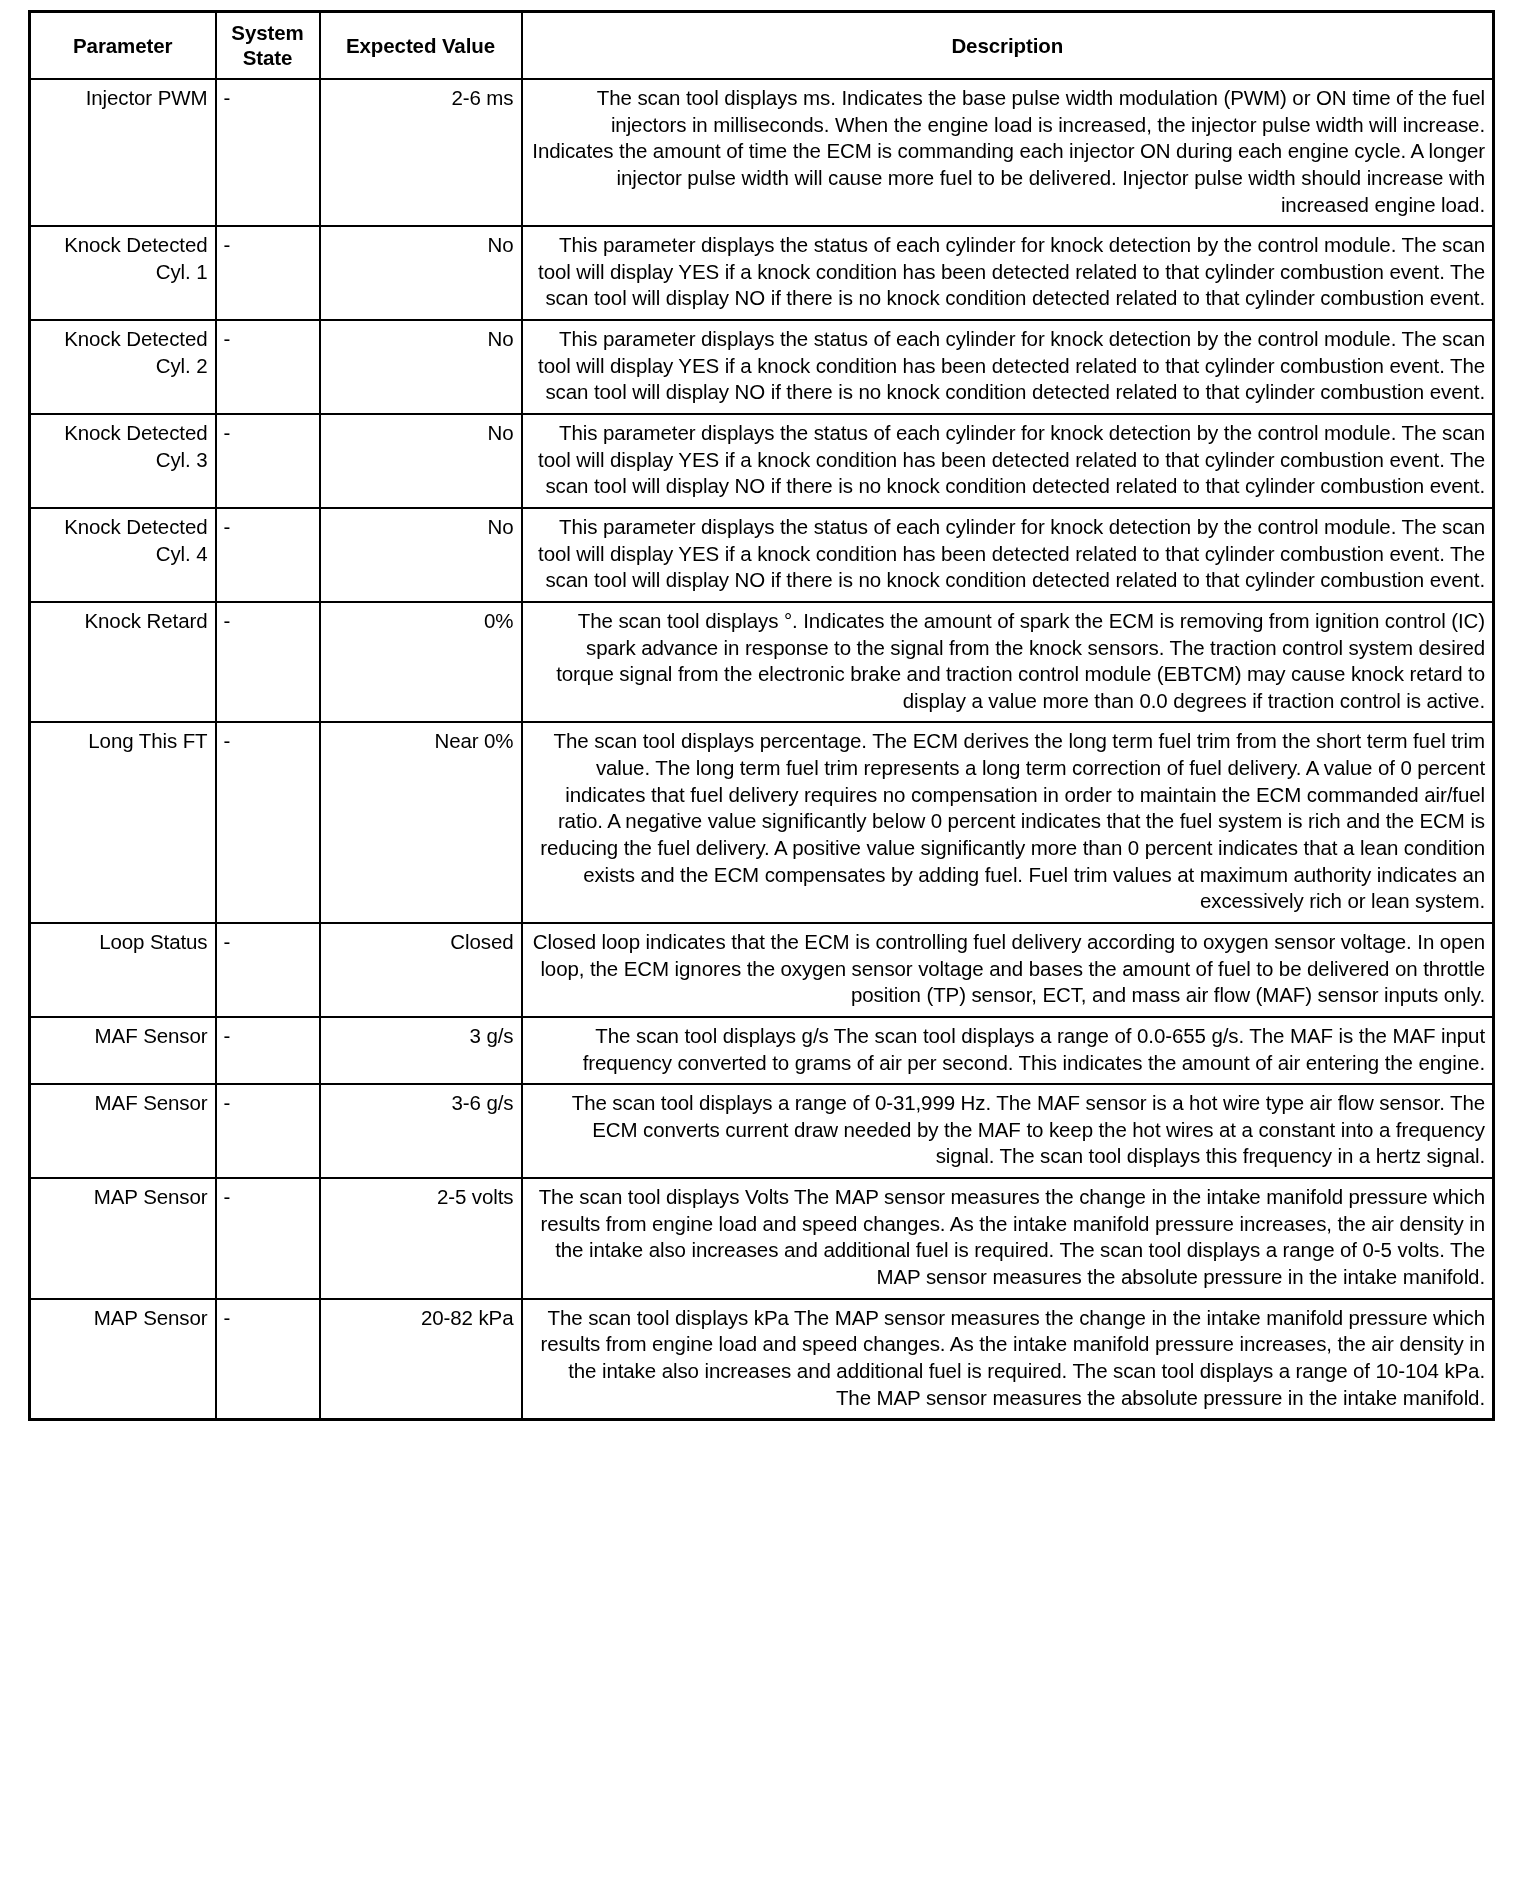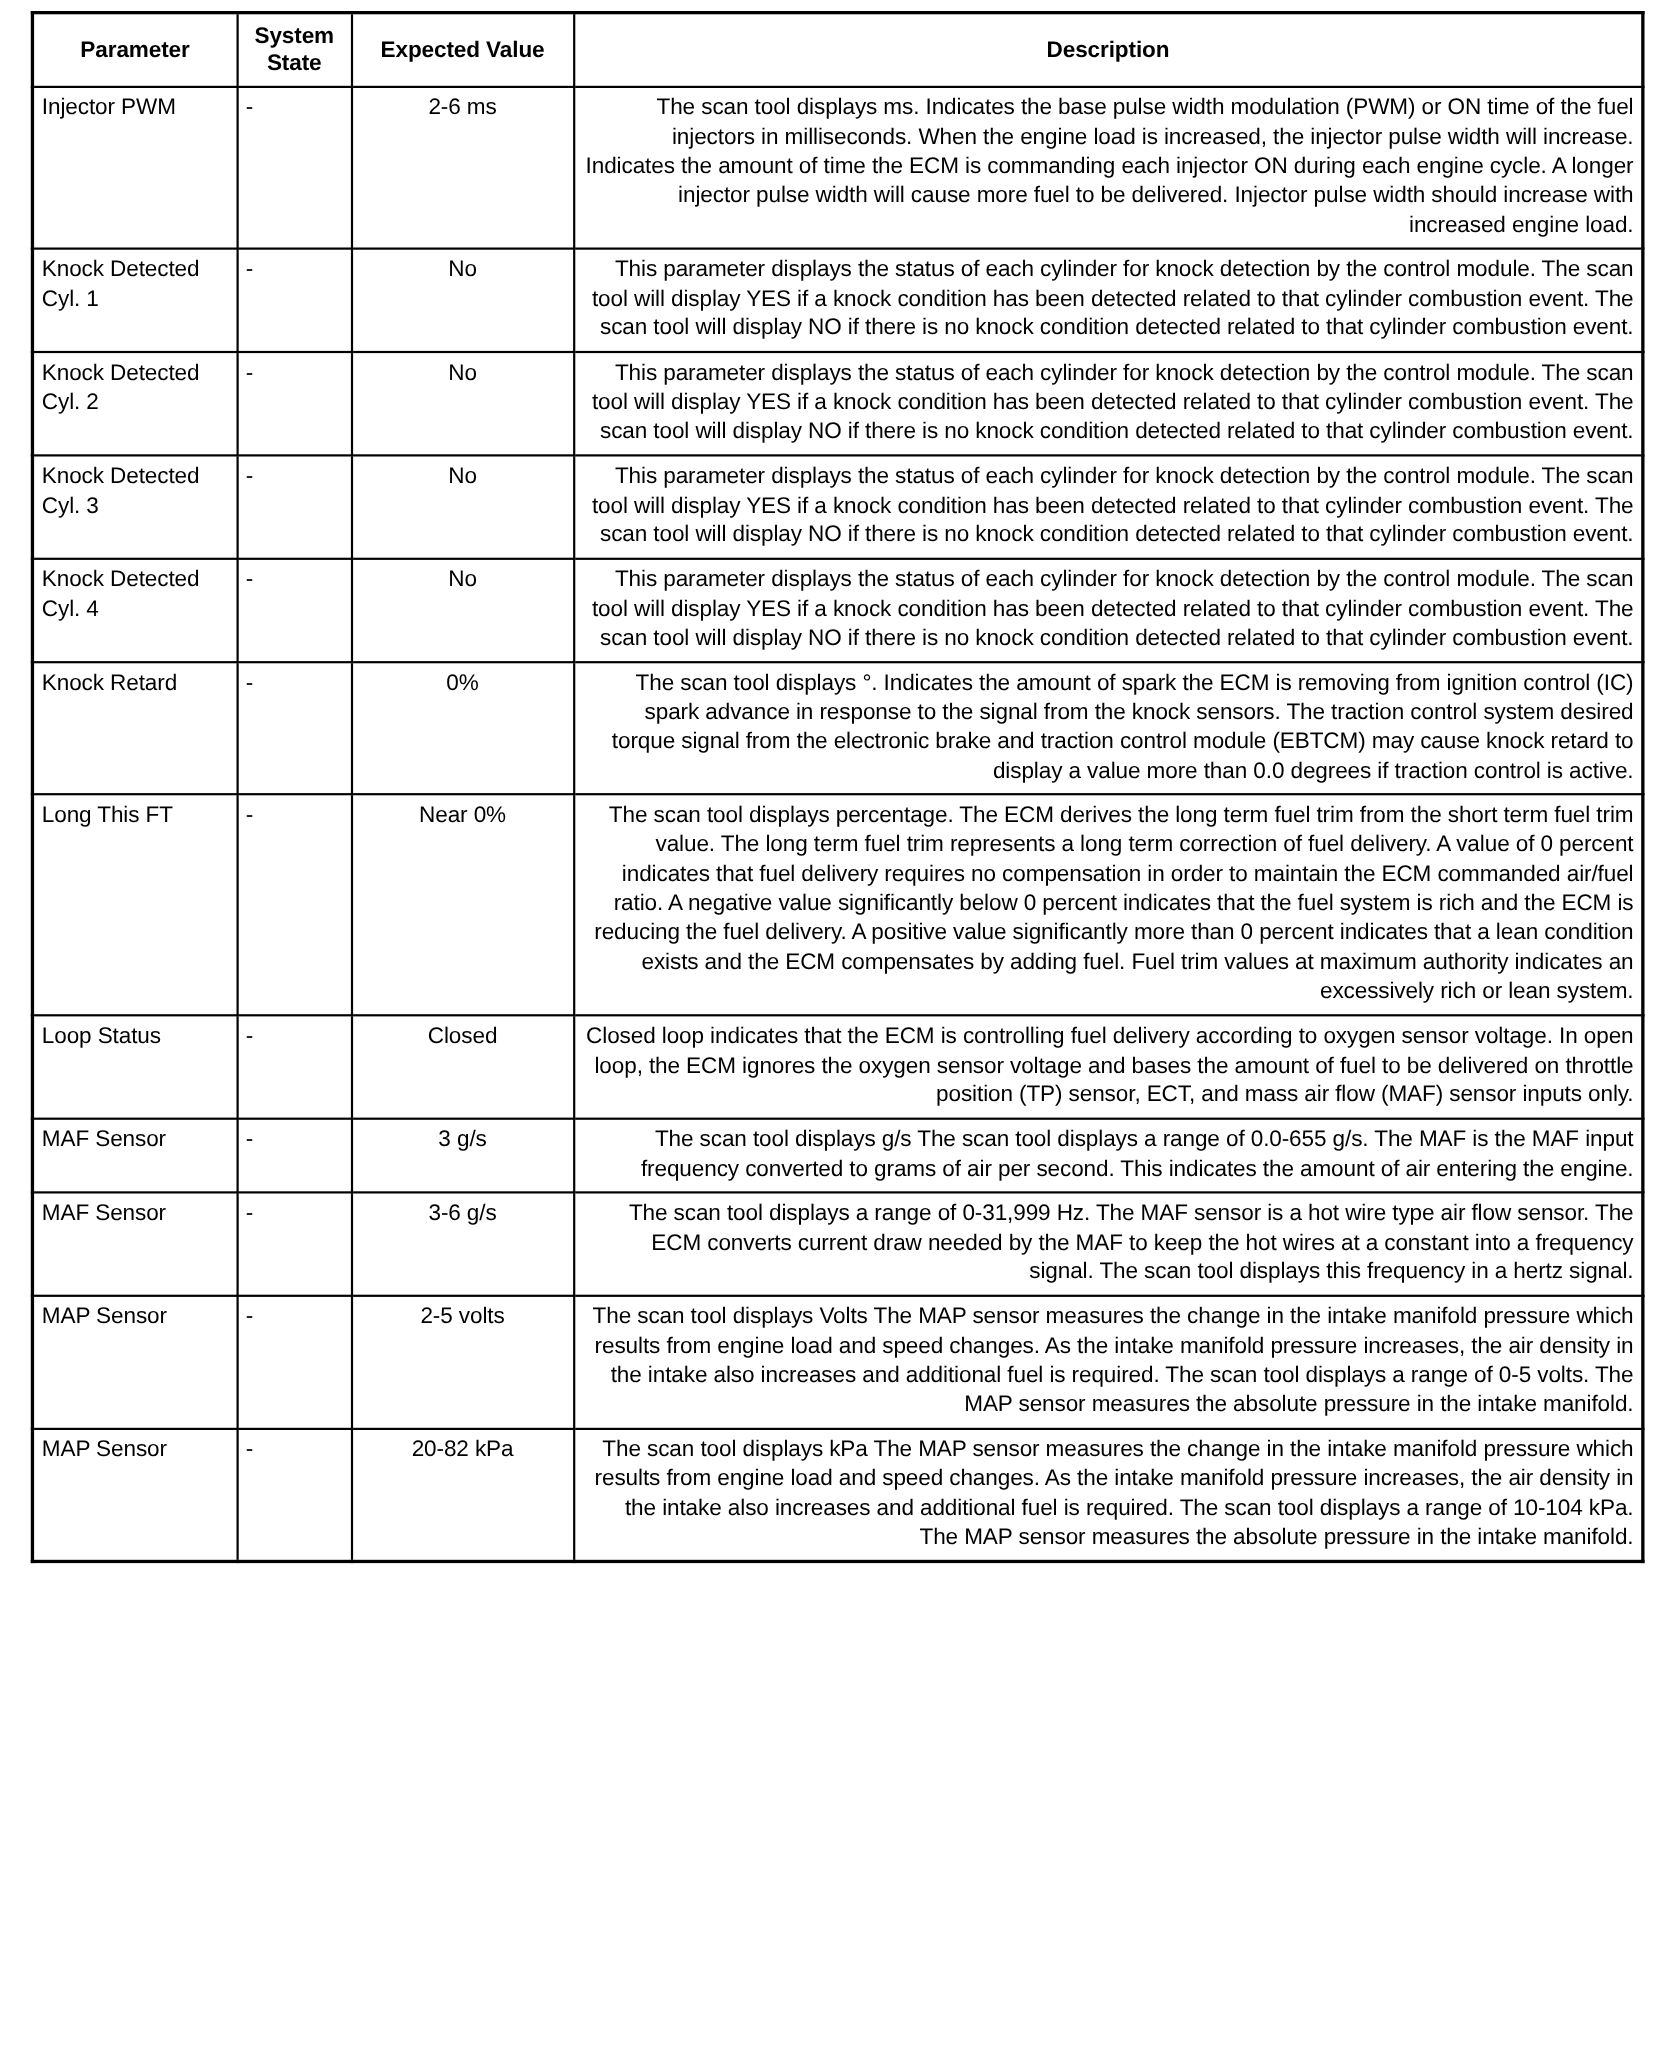--- a/index.html
+++ b/index.html
@@ -42,23 +42,23 @@
     text-align: center;
     font-weight: bold;
     padding-top: 7px;
     padding-bottom: 8px;
     line-height: 1.22;
     vertical-align: middle;
   }
   table.param-table tbody td {
     font-weight: normal;
   }
-  td.cell-param { white-space: normal; }
+  td.cell-param { white-space: normal; text-align: right; }
   td.cell-state { text-align: left; }
-  td.cell-value { text-align: center; }
+  td.cell-value { text-align: right; }
   td.cell-desc  { text-align: right; }
 </style>
 </head>
 <body>
 
 <div class="page">
   <table class="param-table">
     <colgroup>
       <col class="c-param">
       <col class="c-state">

